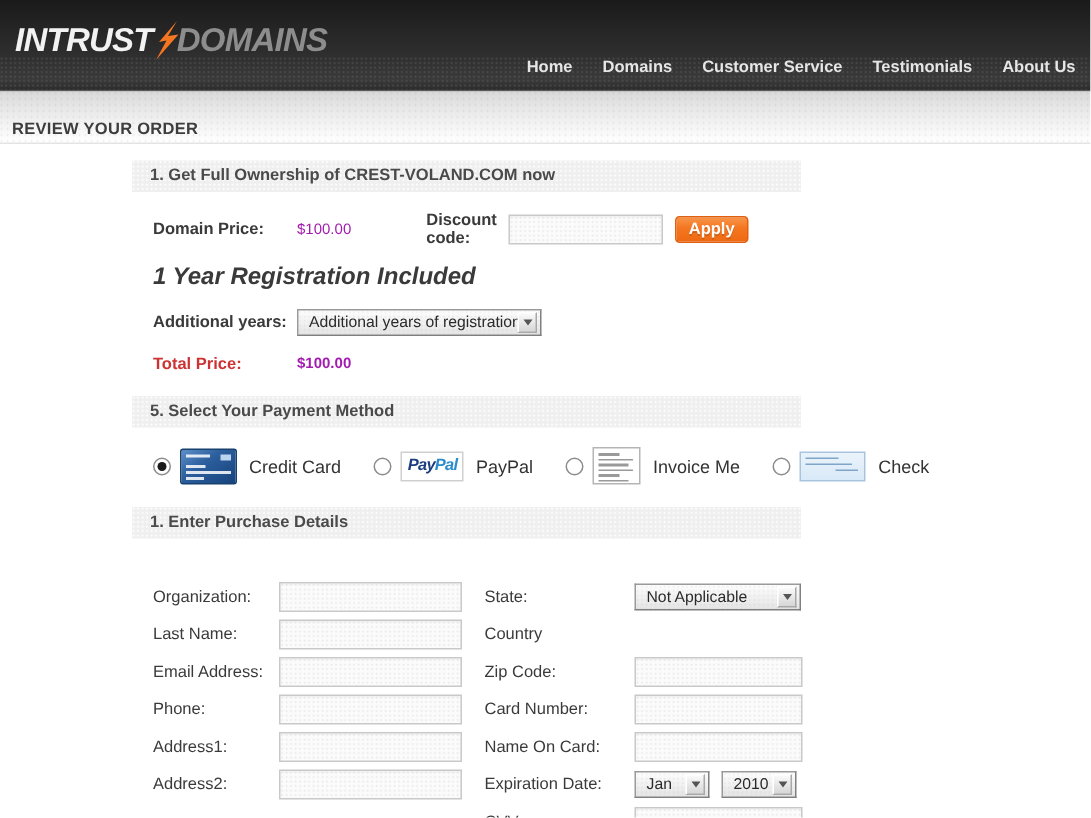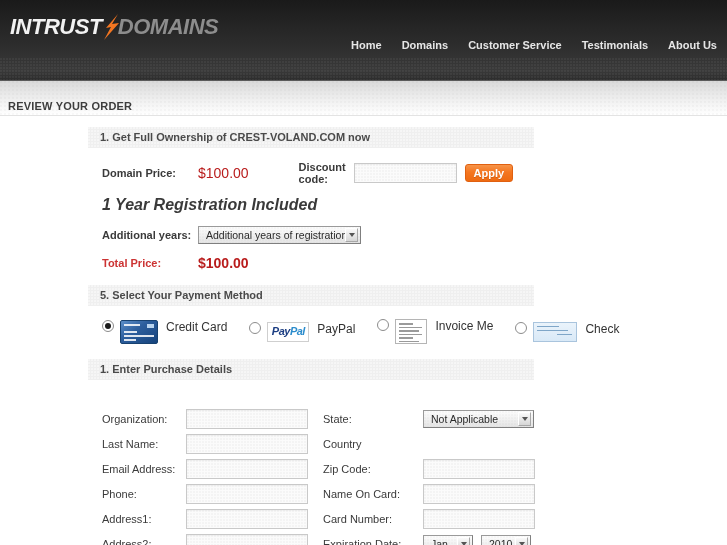--- a/index.html
+++ b/index.html
@@ -9,21 +9,21 @@
     background: #ffffff;
     font-family: "Liberation Sans", sans-serif;
     font-size: 11px;
     color: #333;
     overflow: hidden;
   }
 
   
   .site-header {
     position: relative;
-    height: 81px;
+    height: 61px;
     background: linear-gradient(to bottom, #1a1a1a 0%, #262626 35%, #2e2e2e 60%, #3a3a3a 88%, #2c2c2c 100%);
     border-bottom: 1px solid #5a5a5a;
     overflow: hidden;
     text-decoration: underline;
   }
   .site-header::after{
     content:"";
     position:absolute; left:0; right:0; bottom:0; height:22px;
     background-image:
       radial-gradient(circle at 1px 1px, rgba(255,255,255,0.10) 0.6px, transparent 0.8px);
@@ -127,22 +127,22 @@
   }
   .lbl {
     width: 110px;
     flex: 0 0 110px;
     padding-left: 14px;
     font-size: 11px;
     font-weight: bold;
     color: #3a3a3a;
   }
   .price {
-    color: #b91c1c;
-    font-size: 14px;
+    color: #a21caf;
+    font-size: 10px;
     font-family: "Liberation Sans", sans-serif;
   }
   .price.total { font-weight: bold; }
   .lbl.total { color: #cc3333; }
   .note {
     padding-left: 14px;
     font-size: 16px;
     font-weight: bold;
     color: #3a3a3a;
     margin-bottom: 12px;
@@ -214,21 +214,21 @@
   }
 
   
   .pay-row {
     display: flex;
     align-items: center;
     padding-left: 14px;
     margin-bottom: 15px;
     margin-top: 2px;
   }
-  .pay-opt { display:flex; align-items:flex-start; }
+  .pay-opt { display:flex; align-items:center; }
   .pay-opt + .pay-opt { margin-left: 22px; }
   .radio {
     width: 12px; height: 12px;
     border-radius: 50%;
     border: 1px solid #8c8c8c;
     background: #fff;
     display:inline-flex; align-items:center; justify-content:center;
     flex:0 0 12px;
     cursor:pointer;
   }
@@ -453,25 +453,25 @@
           </div>
         </div>
         <div class="frow">
           <span class="flbl">Country</span>
         </div>
         <div class="frow">
           <span class="flbl">Zip Code:</span>
           <input class="tinput fin" style="">
         </div>
         <div class="frow">
+          <span class="flbl">Card Number:</span>
+          <input class="tinput fin" style="">
+        </div>
+        <div class="frow">
           <span class="flbl">Name On Card:</span>
-          <input class="tinput fin" style="">
-        </div>
-        <div class="frow">
-          <span class="flbl">Card Number:</span>
           <input class="tinput fin" style="">
         </div>
         <div class="frow">
           <span class="flbl">Expiration Date:</span>
           <div class="sel fsel mini">
             <span>Jan</span>
             <span class="arrow"></span>
           </div>
           <div class="sel fsel mini">
             <span>2010</span>

